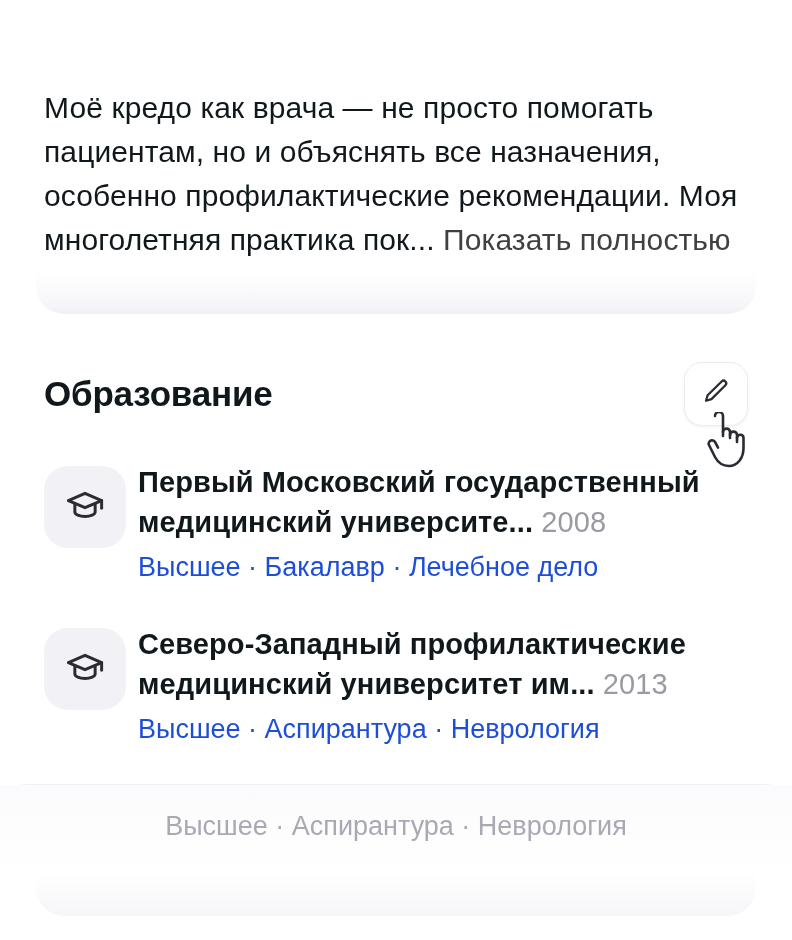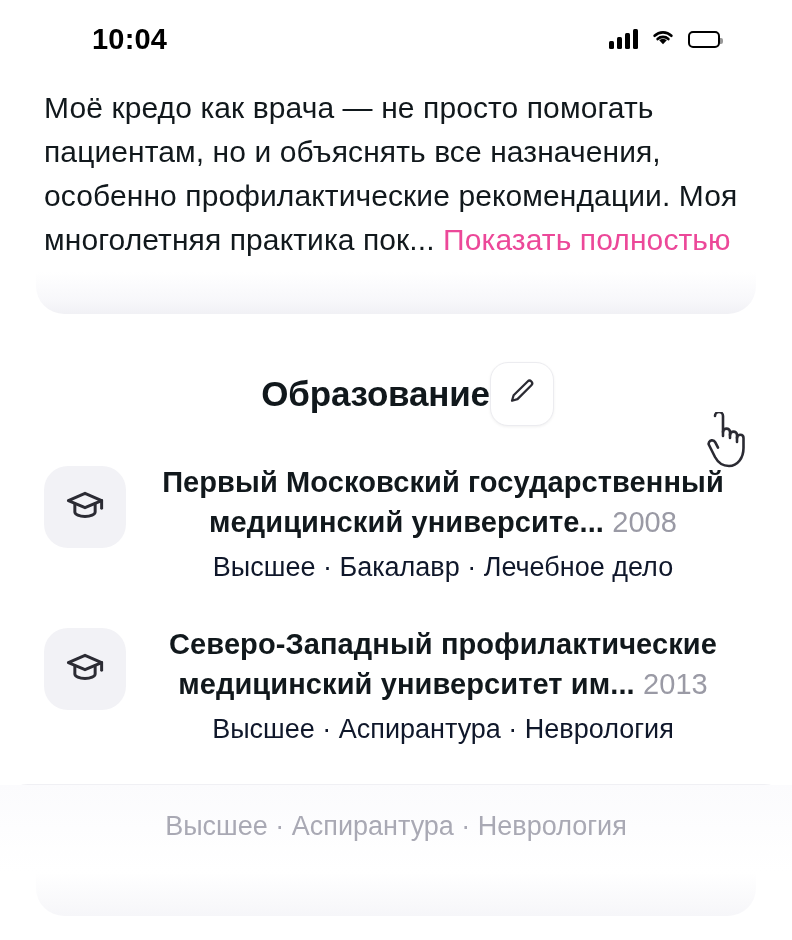--- a/index.html
+++ b/index.html
@@ -103,41 +103,41 @@
   }
 
   .about-text {
     font-size: 30px;
     line-height: 44px;
     color: #11181c;
     padding-top: 8px;
     letter-spacing: 0.1px;
   }
   .show-more {
-    color: #ec4899;
+    color: #404040;
     cursor: pointer;
   }
 
   .card-bottom-fade {
     height: 42px;
     margin: 10px 36px 0 36px;
     border-radius: 0 0 28px 28px;
     background: linear-gradient(to bottom, #ffffff 0%, #f7f7fa 70%, #f1f1f5 100%);
   }
 
   .section-gap {
     height: 34px;
     background: #ffffff;
   }
 
   .section-header {
     display: flex;
     align-items: center;
-    justify-content: center;
-    padding: 0 44px 0 67px;
+    justify-content: space-between;
+    padding: 0 44px 0 44px;
     height: 92px;
     box-sizing: border-box;
   }
   .section-title {
     font-size: 35px;
     font-weight: bold;
     color: #11181c;
     letter-spacing: -0.2px;
   }
   .edit-button {
@@ -164,21 +164,20 @@
   }
 
   .edu-list {
     padding: 6px 44px 0 44px;
   }
   .edu-item {
     display: flex;
     align-items: flex-start;
     gap: 12px;
     padding: 12px 0 22px 0;
-    text-align: center;
   }
   .edu-icon {
     flex: 0 0 auto;
     width: 82px; height: 82px;
     border-radius: 24px;
     background: #f2f2f6;
     display: flex;
     align-items: center;
     justify-content: center;
     margin-top: 8px;
@@ -191,21 +190,21 @@
     color: #11181c;
     letter-spacing: 0.1px;
   }
   .edu-year {
     font-weight: normal;
     color: #9a9aa5;
   }
   .edu-sub {
     font-size: 27px;
     line-height: 38px;
-    color: #0f172a;
+    color: #1d4ed8;
     margin-top: 6px;
   }
 
   .next-card {
     margin-top: 14px;
     background: #ffffff;
     border-radius: 28px 28px 0 0;
     border-top: 1px solid #f0f0f4;
   }
   .ghost-row {
@@ -224,41 +223,20 @@
   .bottom-white {
     height: 60px;
     background: #ffffff;
   }
 </style>
 </head>
 <body>
 
 <div class="phone">
 
-  <div class="status-bar">
-    <div class="status-time">10:04</div>
-    <div class="status-icons">
-      <span class="signal-bars">
-        <i></i>
-          <i></i>
-          <i></i>
-          <i></i>
-      </span>
-      <span>
-        <svg class="wifi-icon" viewBox="0 0 26 20">
-          <path d="M13 17.3 L9.2 13.3 a5.4 5.4 0 0 1 7.6 0 Z" fill="#000"></path>
-          <path d="M4.6 8.8 a12 12 0 0 1 16.8 0" stroke="#000" stroke-width="2.6" fill="none" stroke-linecap="round"></path>
-          <path d="M7.6 12 a8 8 0 0 1 10.8 0" stroke="#000" stroke-width="2.6" fill="none" stroke-linecap="round"></path>
-        </svg>
-      </span>
-      <span class="battery-icon">
-        <span class="battery-fill"></span>
-      </span>
-    </div>
-  </div>
 
   <div class="content">
 
     <div class="card">
       <div class="about-text"><span>Моё кредо как врача — не просто помогать пациентам, но и объяснять все назначения, особенно профилактические рекомендации. Моя многолетняя практика пок...</span> <span class="show-more">Показать полностью</span></div>
     </div>
     <div class="card-bottom-fade"></div>
 
     <div class="section-gap"></div>
 

